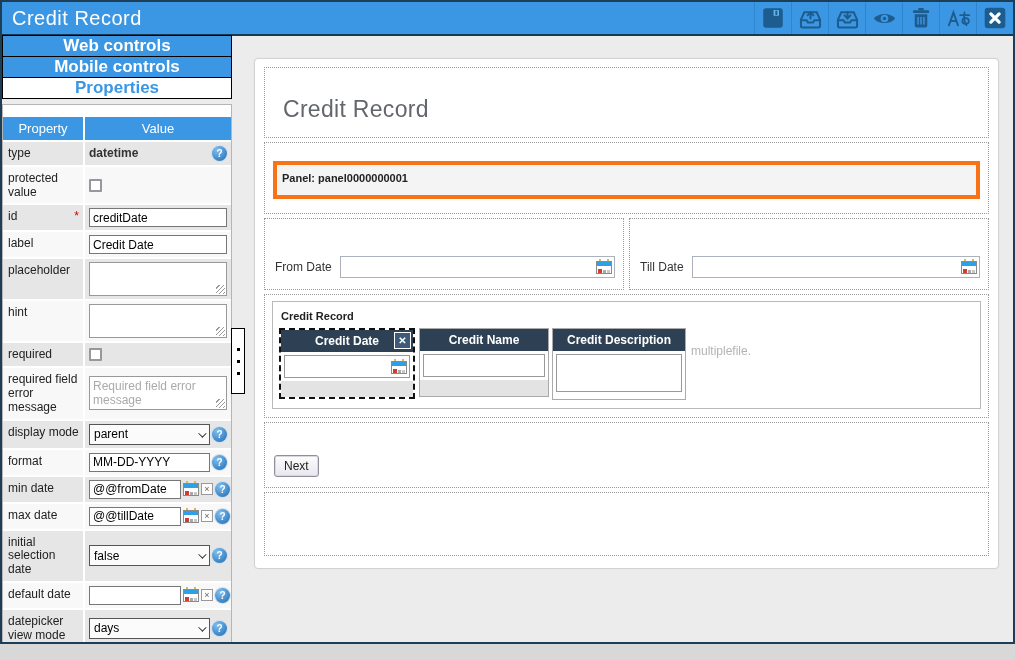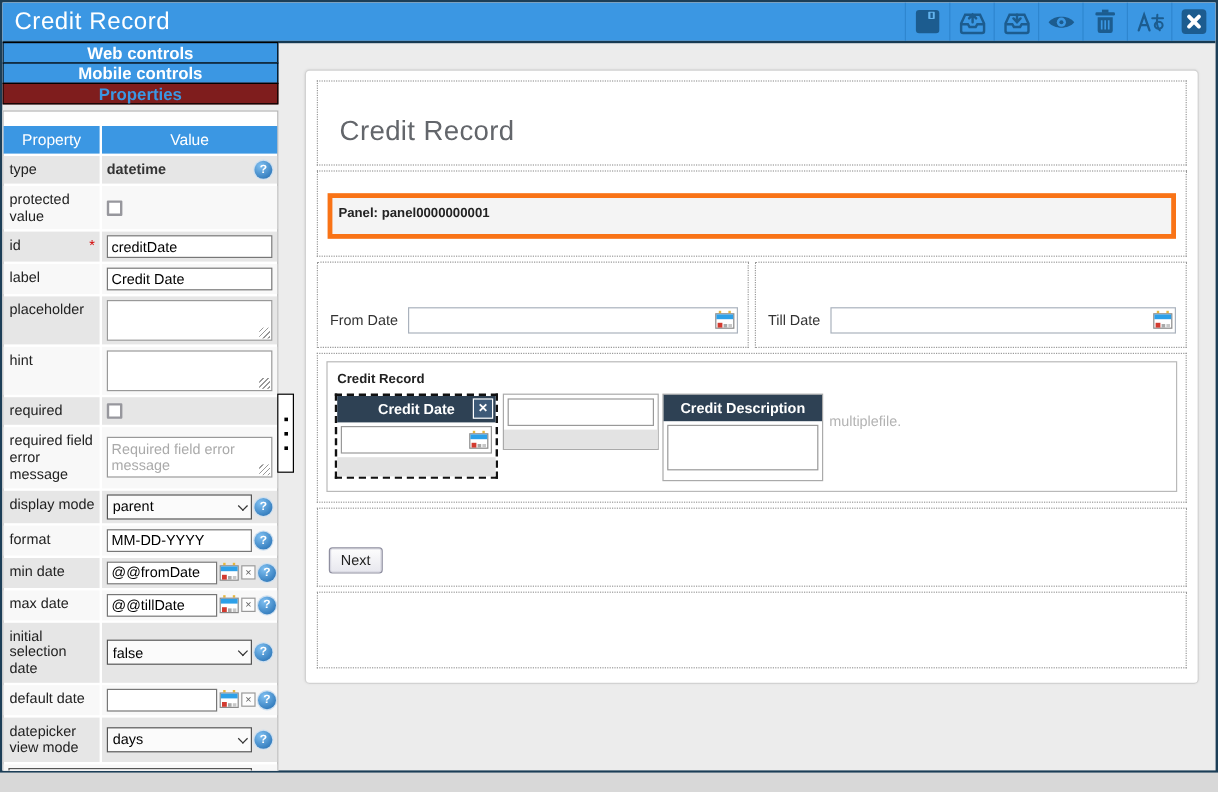--- a/index.html
+++ b/index.html
@@ -14,22 +14,22 @@
   .toolbar{ display:flex; height:100%; }
   .tb-btn{ width:37px; height:100%; border:none; background:transparent; border-left:1px solid #2e86cf;
            display:flex; align-items:center; justify-content:center; cursor:pointer; padding:0; }
   .tb-btn svg{ display:block; }
   .hdr-sep{ height:2px; background:#173a52; }
 
   
   .body-wrap{ display:flex; height:624px; position:relative; }
   .sidebar{ width:230px; background:#ececec; display:flex; flex-direction:column; flex:none; }
   .side-tab{ height:28px; border:1px solid #000; margin-top:-1px; background:#3b97e3; color:#fff;
-             font-size:14px; font-weight:bold; display:flex; align-items:center; justify-content:center; cursor:pointer; }
-  .side-tab.active{ background:#7f1d1d; color:#3b97e3; }
+             font-size:17px; font-weight:bold; display:flex; align-items:center; justify-content:center; cursor:pointer; }
+  .side-tab.active{ background:#ffffff; color:#3b97e3; }
   .prop-table{ margin-top:5px; border:1px solid #b5b5b5; background:#fff; }
   .prop-head{ display:flex;margin-top:12px; }
   .prop-head > div{ background:#3b97e3; color:#fff; font-size:13px; height:23px;
                     display:flex; align-items:center; justify-content:center; }
   .ph-prop{ width:80px; margin-right:2px; }
   .ph-val{ flex:1; }
   .prop-row{ display:flex; margin-top:2px; }
   .prop-row .plabel{ width:80px; margin-right:2px; font-size:12px; color:#222; padding:5px 4px 4px 5px;
                      line-height:1.15; position:relative; flex:none; }
   .prop-row .pvalue{ flex:1; padding:3px 4px; display:flex; align-items:center; gap:2px; min-width:0; }
@@ -399,20 +399,23 @@
                         <span class="c-body"></span>
                         <span class="c-top"></span>
                         <span class="c-red"></span>
                         <span class="c-g1"></span>
                         <span class="c-g2"></span>
                       </span></span>
                   </div>
                   <div class="gcol-foot"></div>
                 </div>
                 <div class="gcol" style="width: 130px;">
+                  <div class="gcol-head">
+                    <span>Credit Name</span>
+                  </div>
                   <div class="gcol-body"><input style=""></div>
                   <div class="gcol-foot"></div>
                 </div>
                 <div class="gcol" style="width: 134px;">
                   <div class="gcol-head">
                     <span>Credit Description</span>
                   </div>
                   <div class="gcol-body"><textarea style=""></textarea></div>
                 </div>
                 <span class="extra-text">multiplefile.</span>

